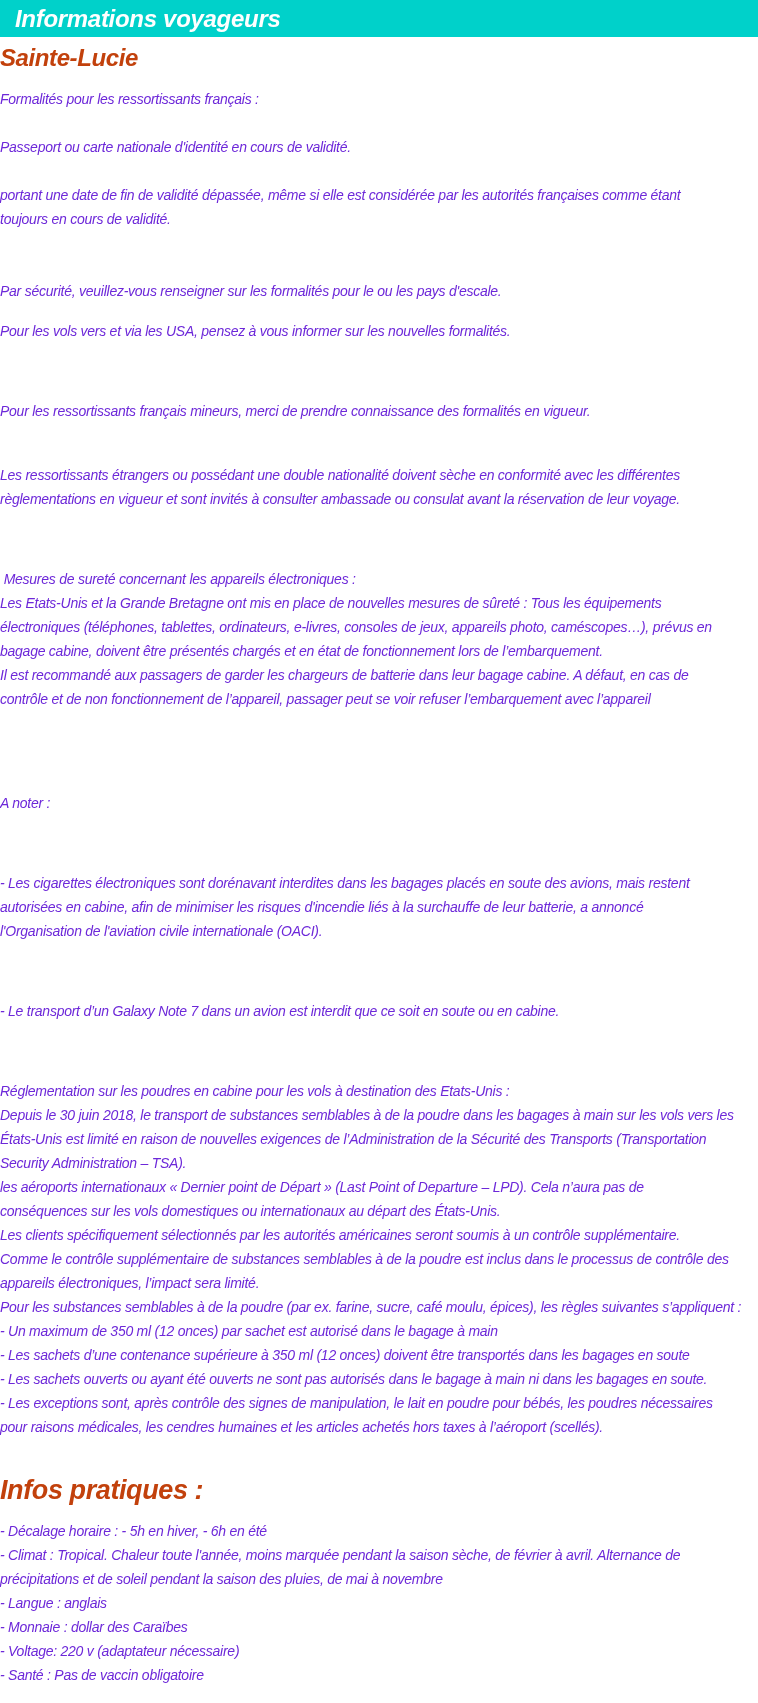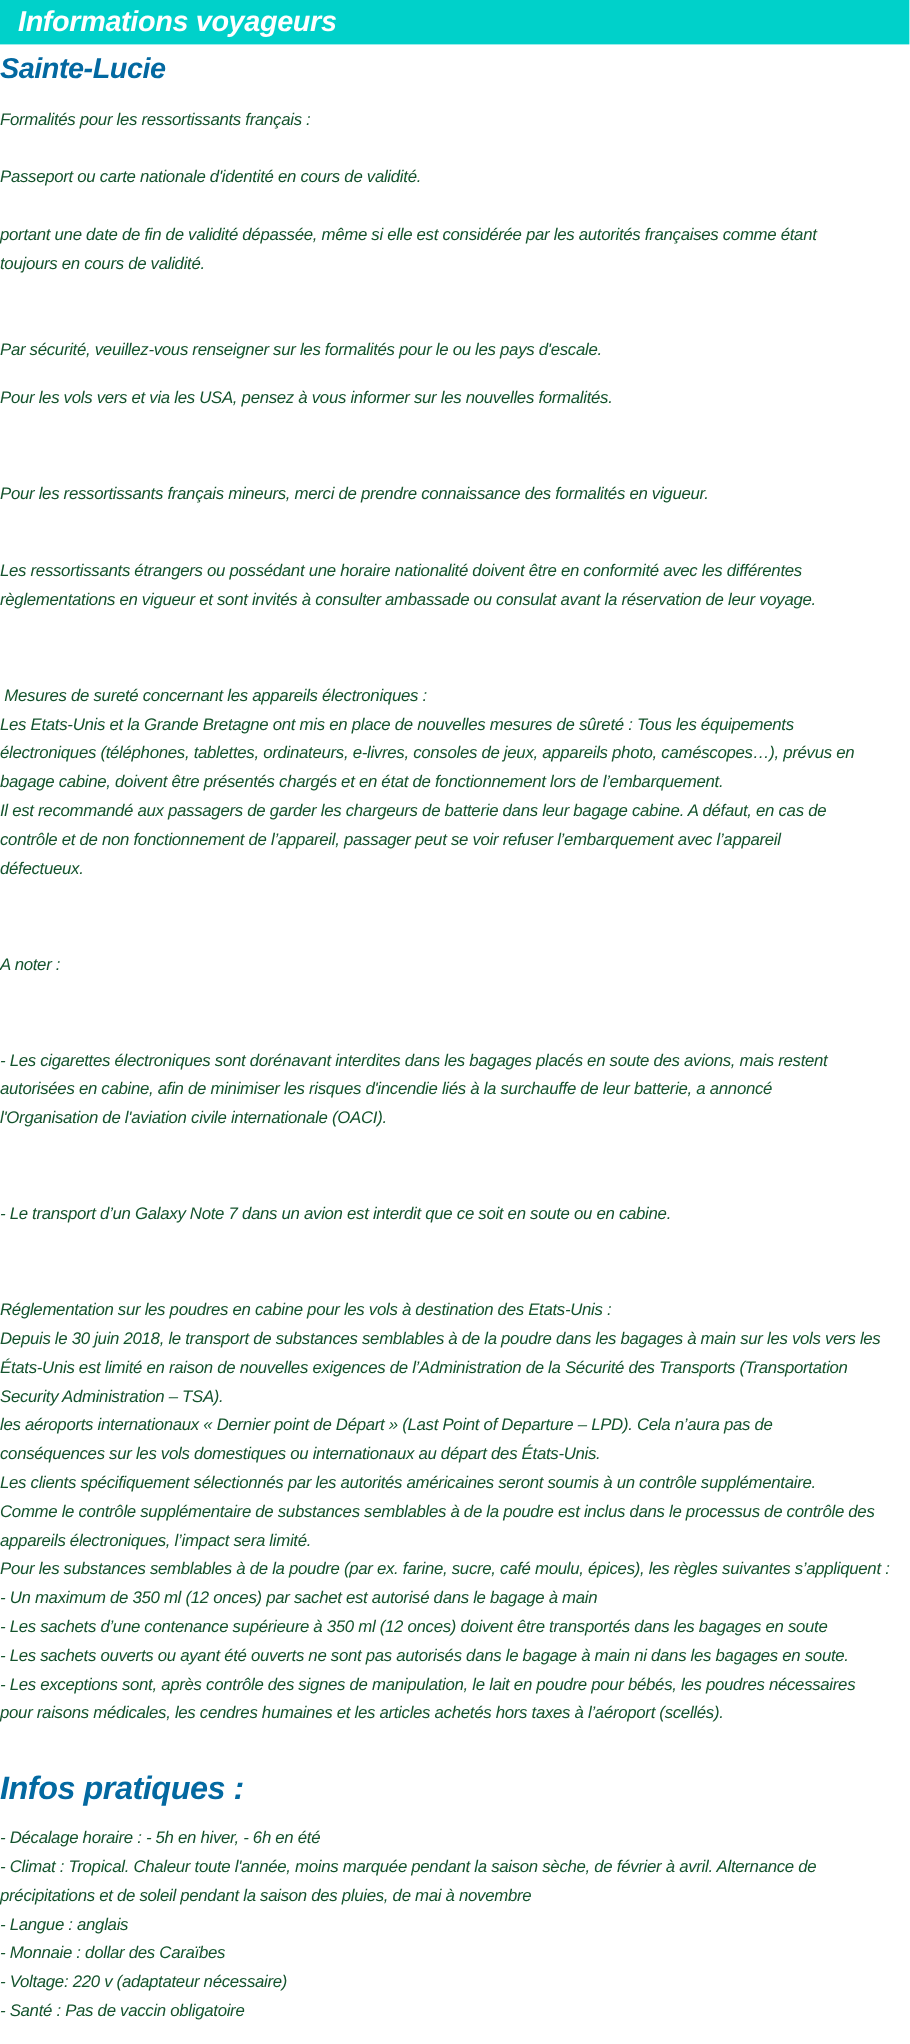--- a/index.html
+++ b/index.html
@@ -14,29 +14,29 @@
     position: absolute; left: 0; top: 0; width: 758px; height: 37px;
     background: #00D1CA;
   }
   .header-title {
     position: absolute; left: 15px; top: 3px;
     font-size: 24px; font-style: italic; font-weight: bold;
     color: #ffffff; line-height: 32px; letter-spacing: -0.3px;
   }
   .h-pink {
     position: absolute; left: 0;
-    font-style: italic; font-weight: bold; color: #0369a1;
+    font-style: italic; font-weight: bold; color: #c2410c;
     letter-spacing: -0.4px;
   }
   .country { top: 43px; font-size: 24px; line-height: 30px; }
   .infos { top: 1475px; font-size: 27px; line-height: 30px; }
   .content {
     position: absolute; left: 0; width: 656px;
     font-style: italic; font-size: 14px; line-height: 24px;
-    color: #14532d; letter-spacing: -0.25px;
+    color: #6d28d9; letter-spacing: -0.25px;
   }
   .line { display: block; white-space: nowrap; }
 </style>
 </head>
 <body>
 
 <div class="header-bar">
   <div class="header-title">Informations voyageurs</div>
 </div>
 
@@ -55,32 +55,31 @@
 <div class="content" style="top:279px">
   <span class="line">Par sécurité, veuillez-vous renseigner sur les formalités pour le ou les pays d'escale.</span>
 </div>
 <div class="content" style="top:319px">
   <span class="line">Pour les vols vers et via les USA, pensez à vous informer sur les nouvelles formalités.</span>
 </div>
 <div class="content" style="top:399px">
   <span class="line">Pour les ressortissants français mineurs, merci de prendre connaissance des formalités en vigueur.</span>
 </div>
 <div class="content" style="top:463px">
-  <span class="line">Les ressortissants étrangers ou possédant une horaire nationalité doivent être en conformité avec les différentes</span>
+  <span class="line">Les ressortissants étrangers ou possédant une double nationalité doivent sèche en conformité avec les différentes</span>
   <span class="line">règlementations en vigueur et sont invités à consulter ambassade ou consulat avant la réservation de leur voyage.</span>
 </div>
 
 <div class="content" style="top:567px">
   <span class="line" style="white-space:pre"> Mesures de sureté concernant les appareils électroniques :</span>
   <span class="line">Les Etats-Unis et la Grande Bretagne ont mis en place de nouvelles mesures de sûreté : Tous les équipements</span>
   <span class="line">électroniques (téléphones, tablettes, ordinateurs, e-livres, consoles de jeux, appareils photo, caméscopes…), prévus en</span>
   <span class="line">bagage cabine, doivent être présentés chargés et en état de fonctionnement lors de l’embarquement.</span>
   <span class="line">Il est recommandé aux passagers de garder les chargeurs de batterie dans leur bagage cabine. A défaut, en cas de</span>
   <span class="line">contrôle et de non fonctionnement de l’appareil, passager peut se voir refuser l’embarquement avec l’appareil</span>
-  <span class="line">défectueux.</span>
 </div>
 
 <div class="content" style="top:791px">
   <span class="line">A noter :</span>
 </div>
 <div class="content" style="top:871px">
   <span class="line">- Les cigarettes électroniques sont dorénavant interdites dans les bagages placés en soute des avions, mais restent</span>
   <span class="line">autorisées en cabine, afin de minimiser les risques d'incendie liés à la surchauffe de leur batterie, a annoncé</span>
   <span class="line">l'Organisation de l'aviation civile internationale (OACI).</span>
 </div>

